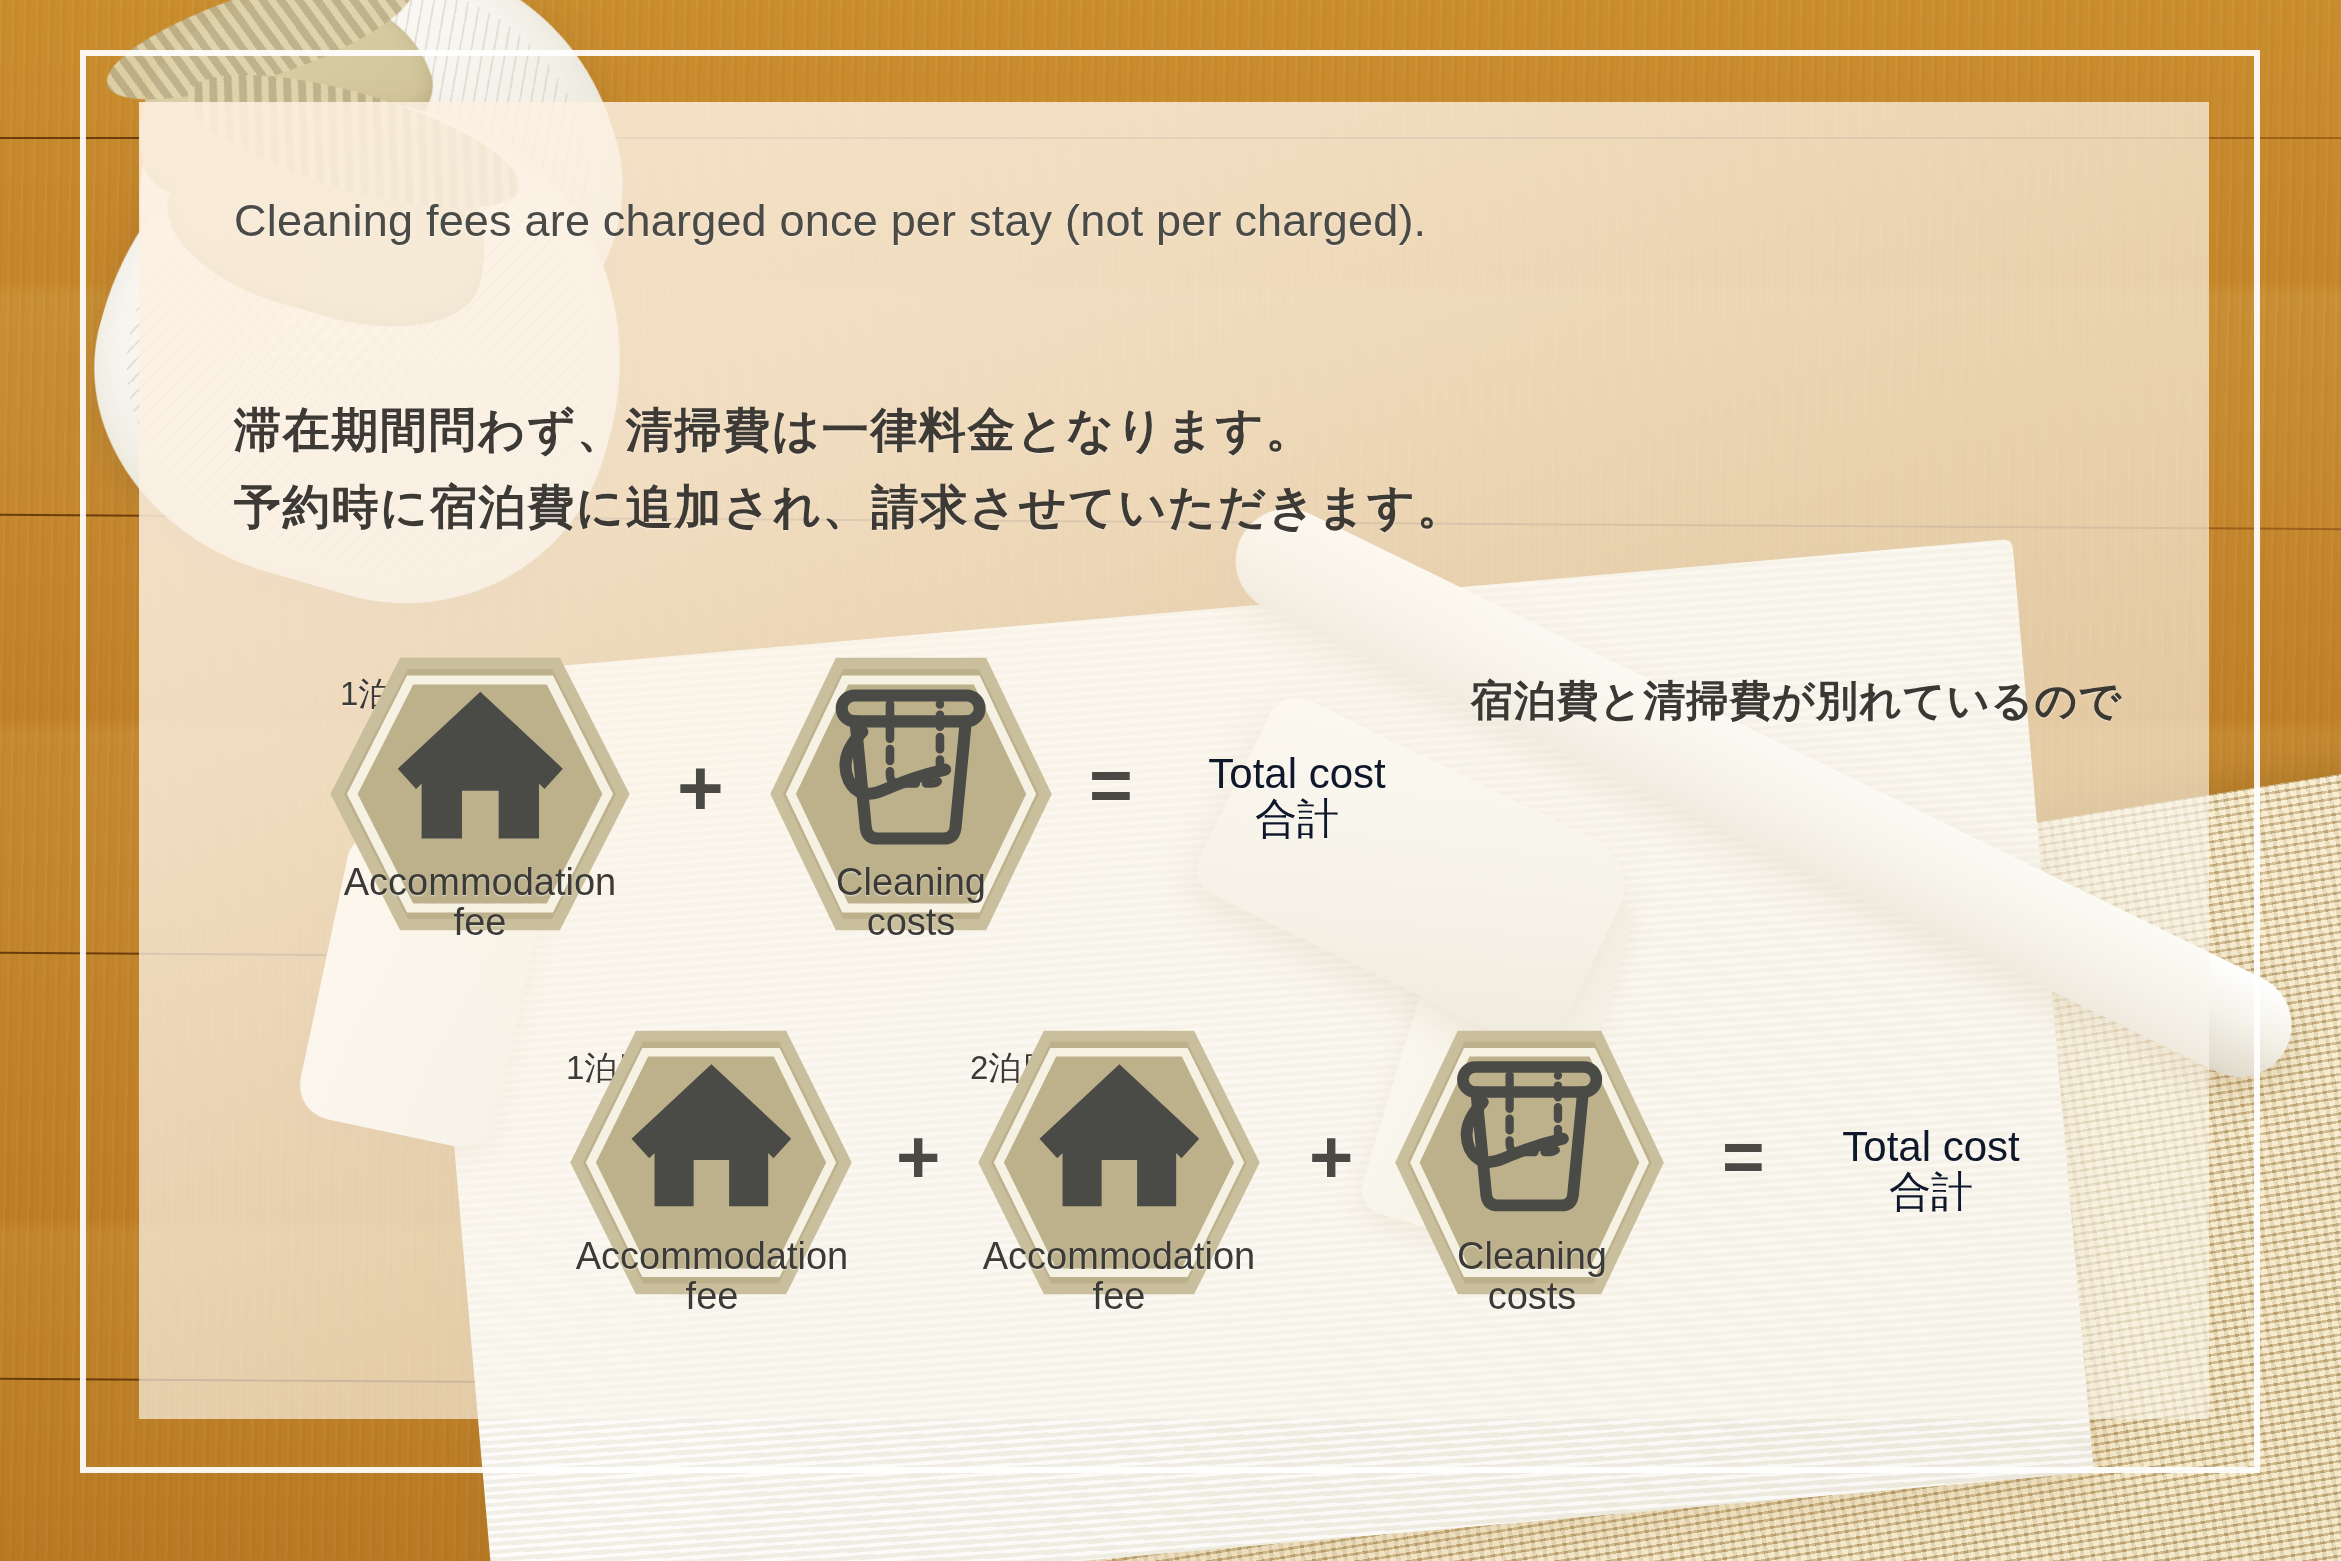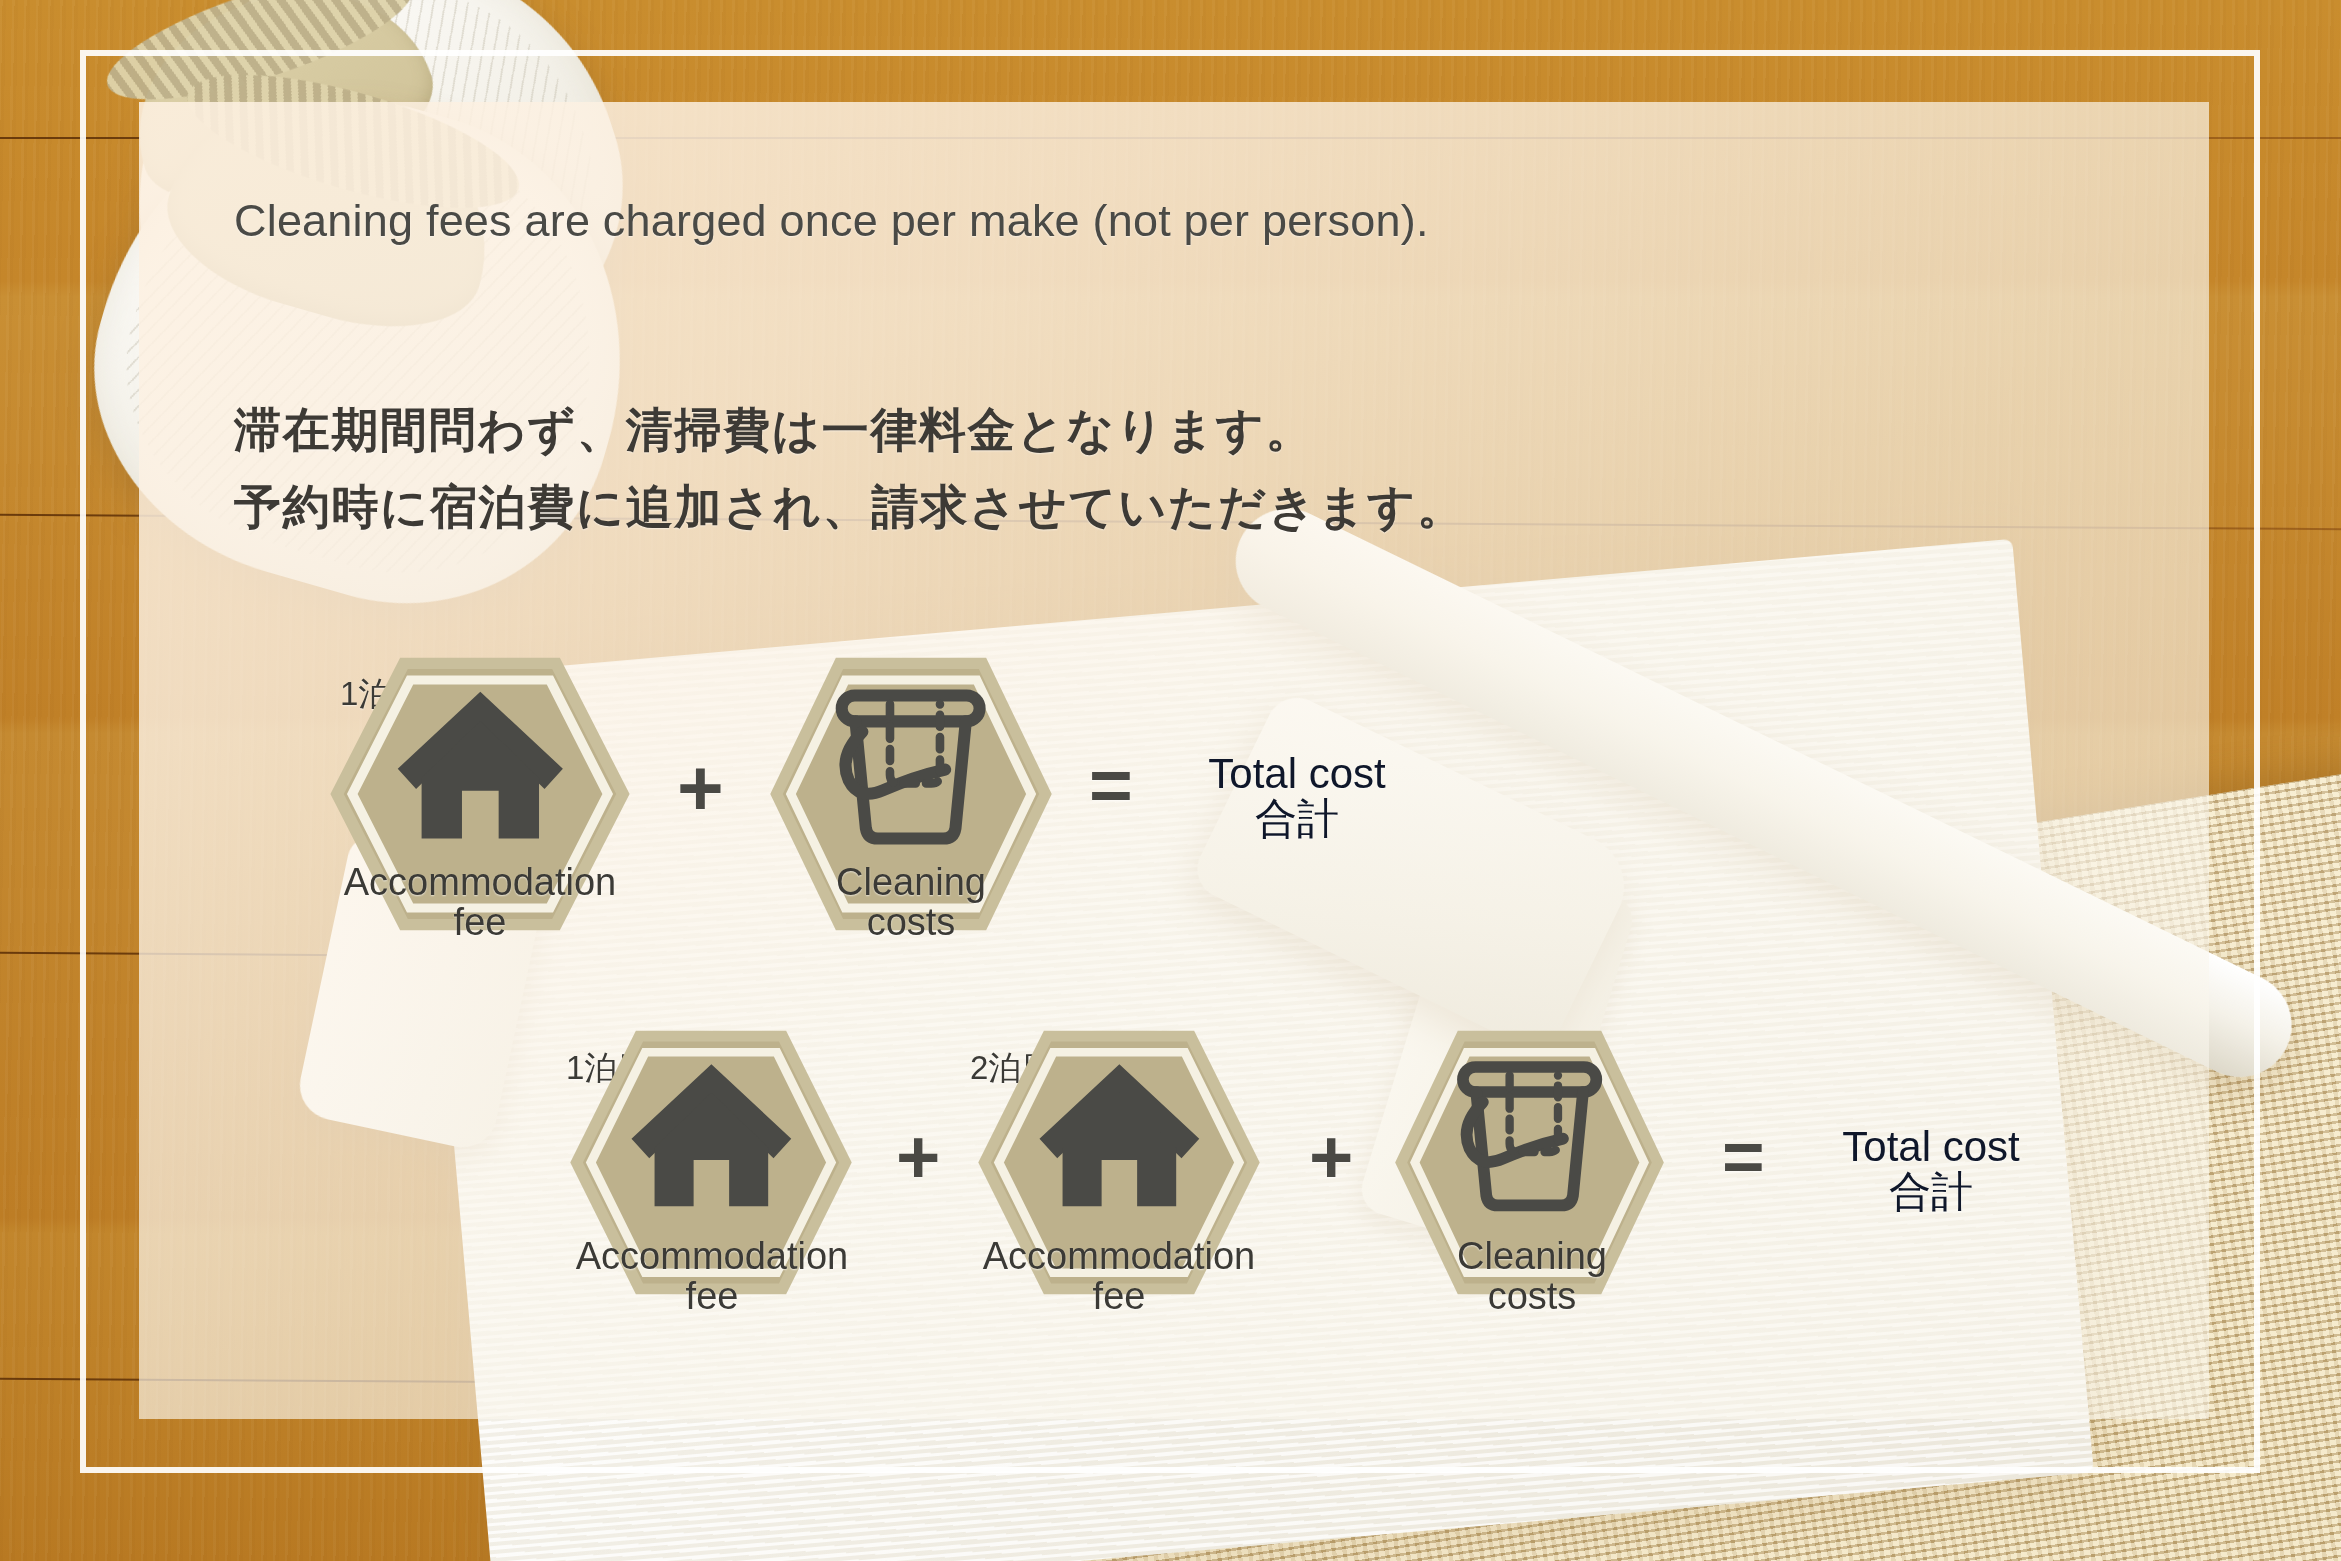--- a/index.html
+++ b/index.html
@@ -243,21 +243,21 @@
   <div class="vac-rod"></div>
   <div class="vac-neck"></div>
   <div class="vac-head"></div>
 </div>
 
 <div id="overlay"></div>
 <div id="frame-outer"></div>
 
 <div id="content">
 
-  <div class="para" id="en1">Cleaning fees are charged once per make (not per person).</div>
+  <div class="para" id="en1">Cleaning fees are charged once per stay (not per charged).</div>
 
   <div class="jp" id="jp1">滞在期間問わず、清掃費は一律料金となります。</div>
   <div class="jp" id="jp2">予約時に宿泊費に追加され、請求させていただきます。</div>
 
   <div class="night-label" style="left:340px;top:672px;">1泊目</div>
 
   <div class="hexwrap" style="left:328px;top:655px;width:304px;height:278px;">
     <div class="hex">
       <svg viewBox="0 0 100 100" preserveAspectRatio="none">
         <polygon points="25,3 75,3 97,50 75,97 25,97 3,50" fill="#BDB18C" stroke="#C9BF9C" stroke-width="4"></polygon>
@@ -296,20 +296,21 @@
   </div>
 
   <div class="op" style="left:1089px;top:748px;font-size:75px;">=</div>
 
   <div class="total" style="left:1154px;top:751px;width:286px;">
     <div>Total cost</div>
     <div>合計</div>
   </div>
 
   <div class="note" style="left:1406px;top:668px;width:781px;">
+    <div>宿泊費と清掃費が別れているので</div>
   </div>
 
   <div class="night-label" style="left:566px;top:1046px;">1泊目</div>
 
   <div class="hexwrap" style="left:568px;top:1028px;width:286px;height:269px;">
     <div class="hex">
       <svg viewBox="0 0 100 100" preserveAspectRatio="none">
         <polygon points="25,3 75,3 97,50 75,97 25,97 3,50" fill="#BDB18C" stroke="#C9BF9C" stroke-width="4"></polygon>
         <polygon points="27,9 73,9 92,50 73,91 27,91 8,50" fill="none" stroke="#F5F1E3" stroke-width="3.2"></polygon>
       </svg>

